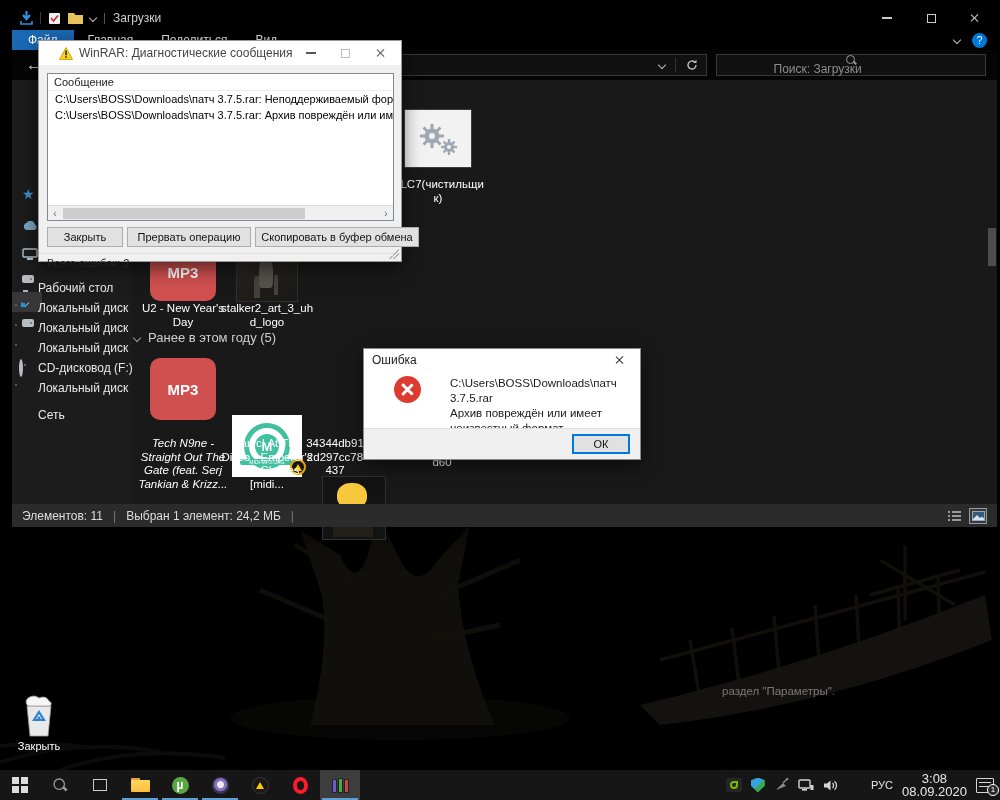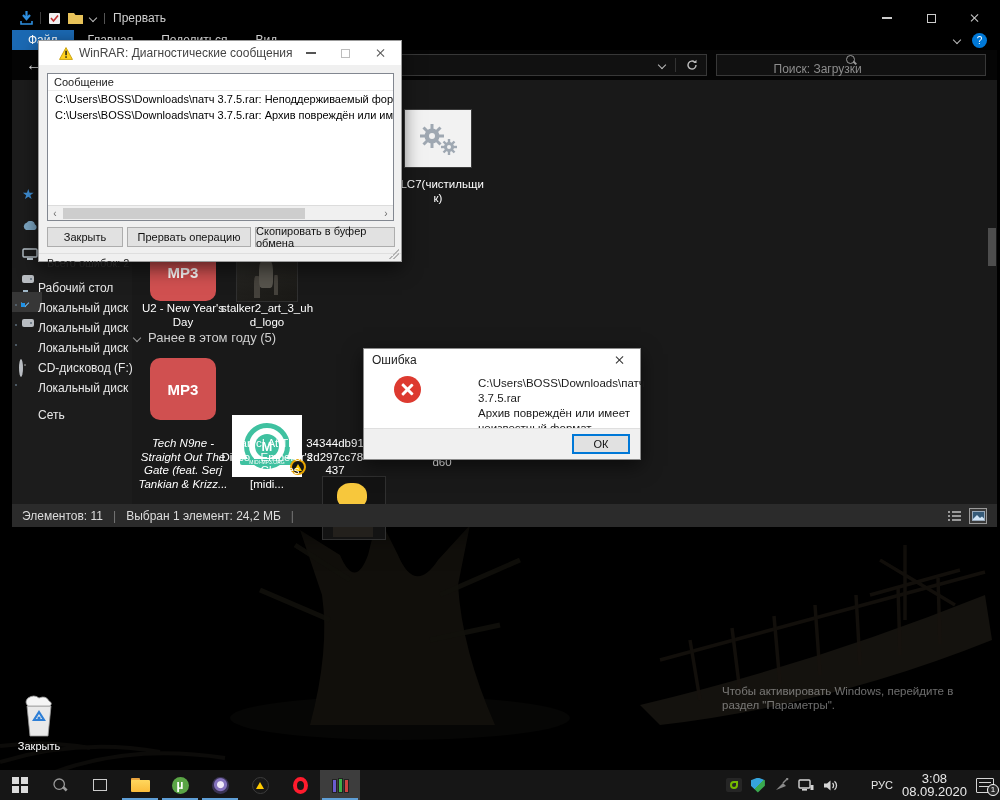--- a/index.html
+++ b/index.html
@@ -109,21 +109,21 @@
   .wrbtn{position:absolute;top:186px;height:20px;background:#e1e1e1;border:1px solid #adadad;font-size:11px;color:#111;display:flex;align-items:center;justify-content:center;}
   .wr-status{position:absolute;left:0;right:0;top:212px;border-top:1px solid #dfdfdf;padding:3px 0 0 8px;font-size:11px;color:#222;}
   .grip{position:absolute;right:2px;bottom:2px;width:10px;height:10px;background:linear-gradient(135deg,transparent 50%,#b5b5b5 50%,#b5b5b5 57%,transparent 57%,transparent 70%,#b5b5b5 70%,#b5b5b5 77%,transparent 77%);}
   
   .errdlg{position:absolute;left:363px;top:348px;width:278px;height:112px;background:#fff;border:1px solid #8a8a8a;box-shadow:0 6px 18px rgba(0,0,0,.55);}
   .e-title{position:absolute;left:0;top:0;right:0;height:22px;display:flex;align-items:center;padding-left:8px;font-size:12px;color:#222;}
   .e-close{position:absolute;right:4px;top:0;width:32px;height:22px;display:flex;align-items:center;justify-content:center;color:#333;}
   .e-icon{position:absolute;left:30px;top:27px;width:27px;height:27px;border-radius:50%;background:var(--error_red);}
   .e-icon::before,.e-icon::after{content:'';position:absolute;left:12.3px;top:6px;width:2.6px;height:15px;background:#fff;border-radius:1px;}
   .e-icon::before{transform:rotate(45deg);} .e-icon::after{transform:rotate(-45deg);}
-  .e-text{position:absolute;left:86px;top:27px;font-size:11.5px;color:#1a1a1a;line-height:15px;margin-left:28px;}
+  .e-text{position:absolute;left:86px;top:27px;font-size:11.5px;color:#1a1a1a;line-height:15px;}
   .e-footer{position:absolute;left:0;right:0;bottom:0;height:31px;background:#f0f0f0;border-top:1px solid #dfdfdf;}
   .okbtn{position:absolute;right:10px;top:5px;width:58px;height:20px;background:#e1e1e1;border:1px solid var(--accent);box-shadow:inset 0 0 0 1px var(--accent);font-size:11px;display:flex;align-items:center;justify-content:center;color:#111;}
   
   .taskbar{position:absolute;left:0;bottom:0;width:1000px;height:30px;background:#161616;display:flex;align-items:stretch;z-index:20;}
   .tb-btn{width:40px;display:flex;align-items:center;justify-content:center;position:relative;}
   .tb-btn .ul{position:absolute;left:2px;bottom:0;right:2px;height:2px;background:#5f9fd6;}
   .tb-btn.active{background:#3d3d3d;}
   .winlogo{display:grid;grid-template-columns:7px 7px;grid-template-rows:7px 7px;gap:1.5px;}
   .winlogo div{background:#dcdcdc;}
   .tv{width:14px;height:12px;border:1.4px solid #ccc;position:relative;background:transparent;}
@@ -161,21 +161,20 @@
     <g stroke="#17130e" stroke-width="3.5" fill="none" opacity="0.8">
       <path d="M660,160 L985,72"></path>
       <path d="M700,200 L690,140 M740,192 L732,128 M780,184 L774,116 M820,175 L815,105 M860,165 L856,95 M900,155 L898,86 M940,144 L938,78"></path>
       <path d="M880,60 L955,105 M905,45 L905,120 M870,95 L960,70"></path>
     </g>
     <path d="M0,262 Q80,238 160,252 M55,272 Q130,244 225,258 M0,246 Q45,240 90,248" stroke="#0e0d0b" stroke-width="4" fill="none" opacity="0.85"></path>
   </svg>
 
   <div class="watermark">
     <div class="wm-sub">
-      <div>Чтобы активировать Windows, перейдите в</div>
       <div>раздел "Параметры".</div>
     </div>
   </div>
 
   <div class="recycle">
     <div class="bin">
       <svg width="34" height="44" viewBox="0 0 34 44">
         <path d="M5,12 L29,12 L26,42 L8,42 Z" fill="#e9e9e9" stroke="#9a9a9a" stroke-width="0.8"></path>
         <path d="M6,4 Q12,0 17,4 Q24,1 27,7 Q31,9 28,12 L6,12 Q2,8 6,4 Z" fill="#f5f5f5" stroke="#9a9a9a" stroke-width="0.8"></path>
         <path d="M17,18 L22,26 L12,26 Z" fill="none" stroke="#2e7fd6" stroke-width="2.2"></path>
@@ -196,21 +195,21 @@
         <svg width="13" height="13" viewBox="0 0 13 13">
             <rect x="1" y="1" width="11" height="11" fill="#f0f0f0" rx="1"></rect>
             <path d="M3,6 L5.5,9 L10,3.5" stroke="#c03030" stroke-width="1.6" fill="none"></path>
           </svg>
         <svg width="15" height="12" viewBox="0 0 15 12">
             <path d="M0,1 h6 l1.5,2 h7.5 v9 h-15 z" fill="#e8c35a"></path>
           </svg>
         <span class="chev"></span>
       </div>
       <div class="dbar"></div>
-      <div class="title-text">Прервать</div>
+      <div class="title-text">Загрузки</div>
       <div class="wc min">
           <span class="mn"></span>
         </div>
       <div class="wc max">
           <span class="sq"></span>
         </div>
       <div class="wc cls">
           <span class="xbars"></span>
         </div>
     </div>
@@ -422,21 +421,21 @@
       </div>
       <div class="wr-hscroll">
         <span class="wr-arr">‹</span>
         <span class="wr-thumb"></span>
         <span class="wr-arr r">›</span>
       </div>
     </div>
 
     <div class="wrbtn" style="left:8px;width:76px;">Закрыть</div>
     <div class="wrbtn" style="left:88px;width:124px;">Прервать операцию</div>
-    <div class="wrbtn" style="left:216px;width:140px;">Скопировать в буфер обмена</div>
+    <div class="wrbtn" style="left:216px;width:164px;">Скопировать в буфер обмена</div>
     <div class="wr-status">Всего ошибок: 2</div>
     <div class="grip"></div>
   </div>
 
   <div class="errdlg">
     <div class="e-title">Ошибка</div>
     <div class="e-close">
         <span class="xbars"></span>
       </div>
     <div class="e-icon"></div>

